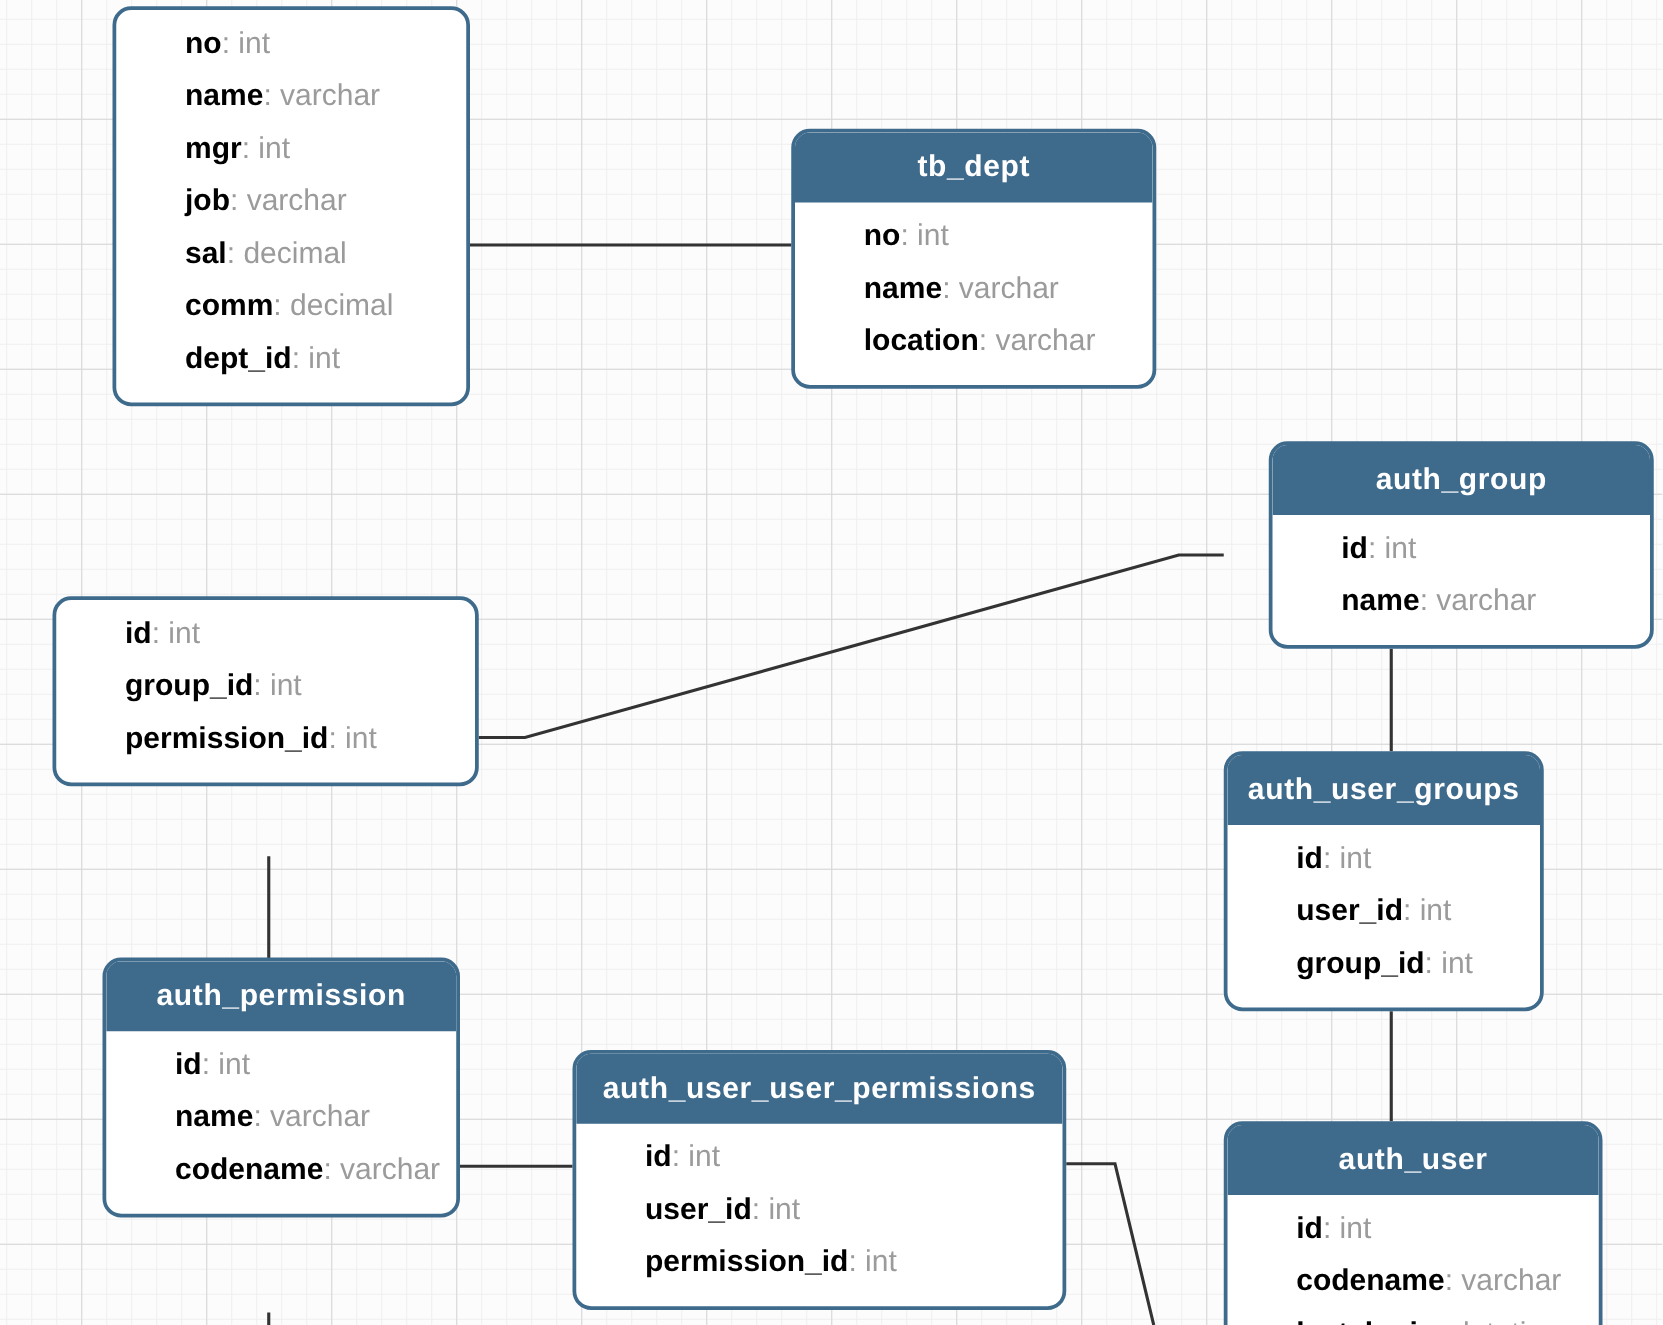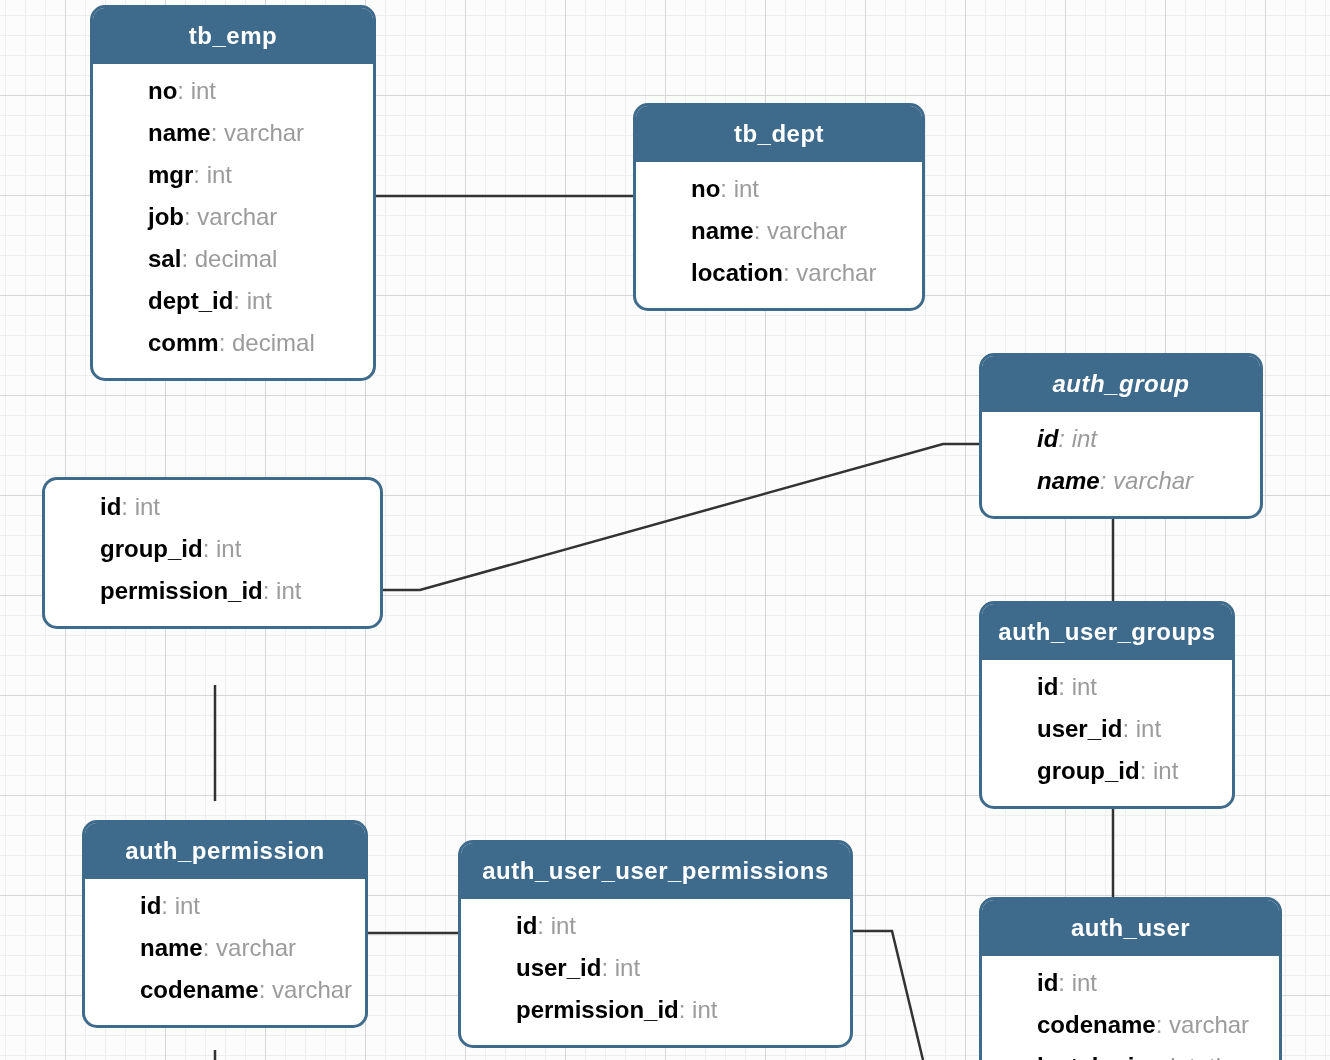--- a/index.html
+++ b/index.html
@@ -83,42 +83,41 @@
       <polyline points="383,590 420,590 943,444 979,444"></polyline>
       <polyline points="1113,519 1113,601"></polyline>
       <polyline points="215,685 215,801"></polyline>
       <polyline points="368,933 458,933"></polyline>
       <polyline points="853,931 892,931 923,1060"></polyline>
       <polyline points="1113,809 1113,897"></polyline>
       <polyline points="215,1050 215,1060"></polyline>
     </svg>
 
   <div class="entity" style="left:90px; top:5px; width:286px;">
-    <div class="entity-header">tb_emp</div>
     <div class="entity-body">
         <div class="field-row"><span class="field-name">no</span><span class="field-type">: int</span></div>
         <div class="field-row"><span class="field-name">name</span><span class="field-type">: varchar</span></div>
         <div class="field-row"><span class="field-name">mgr</span><span class="field-type">: int</span></div>
         <div class="field-row"><span class="field-name">job</span><span class="field-type">: varchar</span></div>
         <div class="field-row"><span class="field-name">sal</span><span class="field-type">: decimal</span></div>
+        <div class="field-row"><span class="field-name">comm</span><span class="field-type">: decimal</span></div>
         <div class="field-row"><span class="field-name">dept_id</span><span class="field-type">: int</span></div>
-        <div class="field-row"><span class="field-name">comm</span><span class="field-type">: decimal</span></div>
       </div>
   </div>
 
   <div class="entity" style="left:633px; top:103px; width:292px;">
     <div class="entity-header">tb_dept</div>
     <div class="entity-body">
         <div class="field-row"><span class="field-name">no</span><span class="field-type">: int</span></div>
         <div class="field-row"><span class="field-name">name</span><span class="field-type">: varchar</span></div>
         <div class="field-row"><span class="field-name">location</span><span class="field-type">: varchar</span></div>
       </div>
   </div>
 
-  <div class="entity" style="left:979px; top:353px; width:284px;font-style:italic;">
+  <div class="entity" style="left:1015px; top:353px; width:308px;">
     <div class="entity-header">auth_group</div>
     <div class="entity-body">
         <div class="field-row"><span class="field-name">id</span><span class="field-type">: int</span></div>
         <div class="field-row"><span class="field-name">name</span><span class="field-type">: varchar</span></div>
       </div>
   </div>
 
   <div class="entity" style="left:42px; top:477px; width:341px;">
     <div class="entity-body">
         <div class="field-row"><span class="field-name">id</span><span class="field-type">: int</span></div>
@@ -129,21 +128,21 @@
 
   <div class="entity" style="left:979px; top:601px; width:256px;">
     <div class="entity-header">auth_user_groups</div>
     <div class="entity-body">
         <div class="field-row"><span class="field-name">id</span><span class="field-type">: int</span></div>
         <div class="field-row"><span class="field-name">user_id</span><span class="field-type">: int</span></div>
         <div class="field-row"><span class="field-name">group_id</span><span class="field-type">: int</span></div>
       </div>
   </div>
 
-  <div class="entity" style="left:82px; top:820px; width:286px;">
+  <div class="entity" style="left:82px; top:766px; width:286px;">
     <div class="entity-header">auth_permission</div>
     <div class="entity-body">
         <div class="field-row"><span class="field-name">id</span><span class="field-type">: int</span></div>
         <div class="field-row"><span class="field-name">name</span><span class="field-type">: varchar</span></div>
         <div class="field-row"><span class="field-name">codename</span><span class="field-type">: varchar</span></div>
       </div>
   </div>
 
   <div class="entity" style="left:458px; top:840px; width:395px;">
     <div class="entity-header">auth_user_user_permissions</div>

